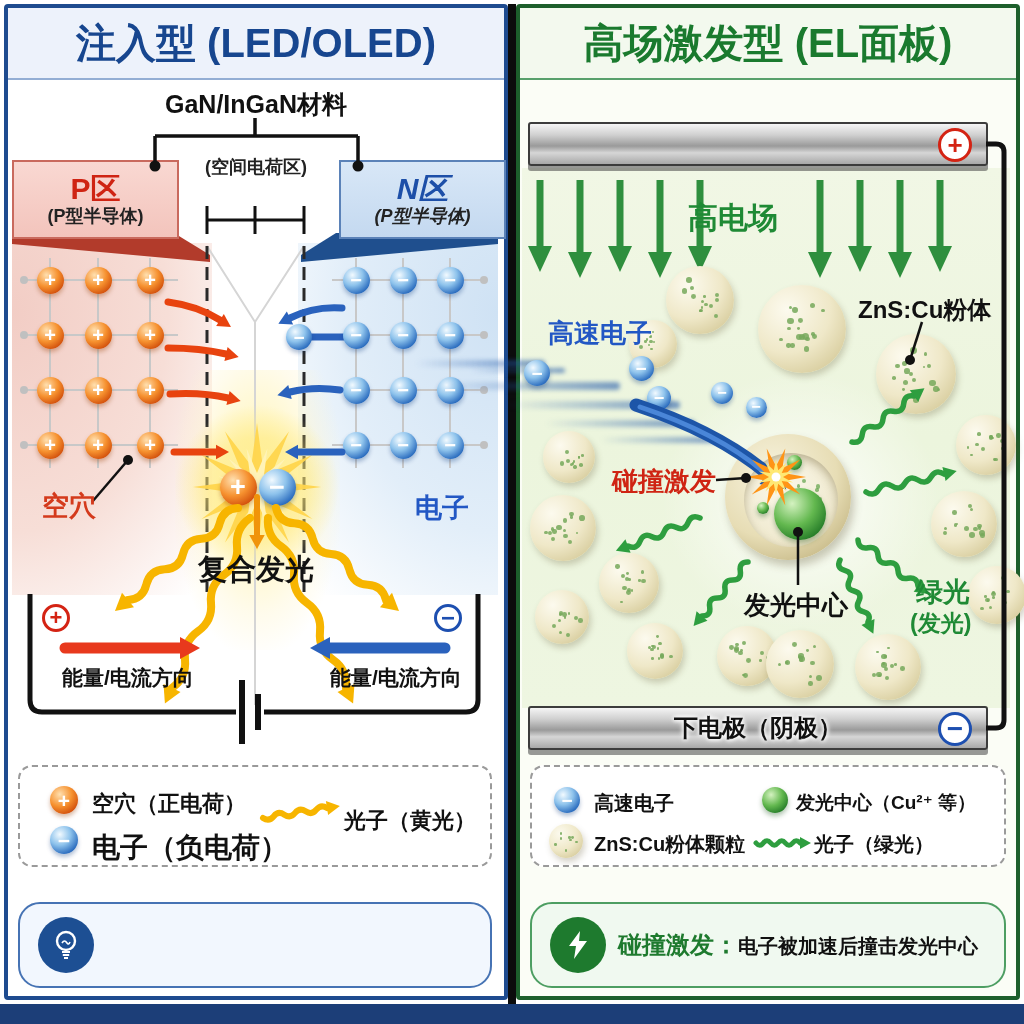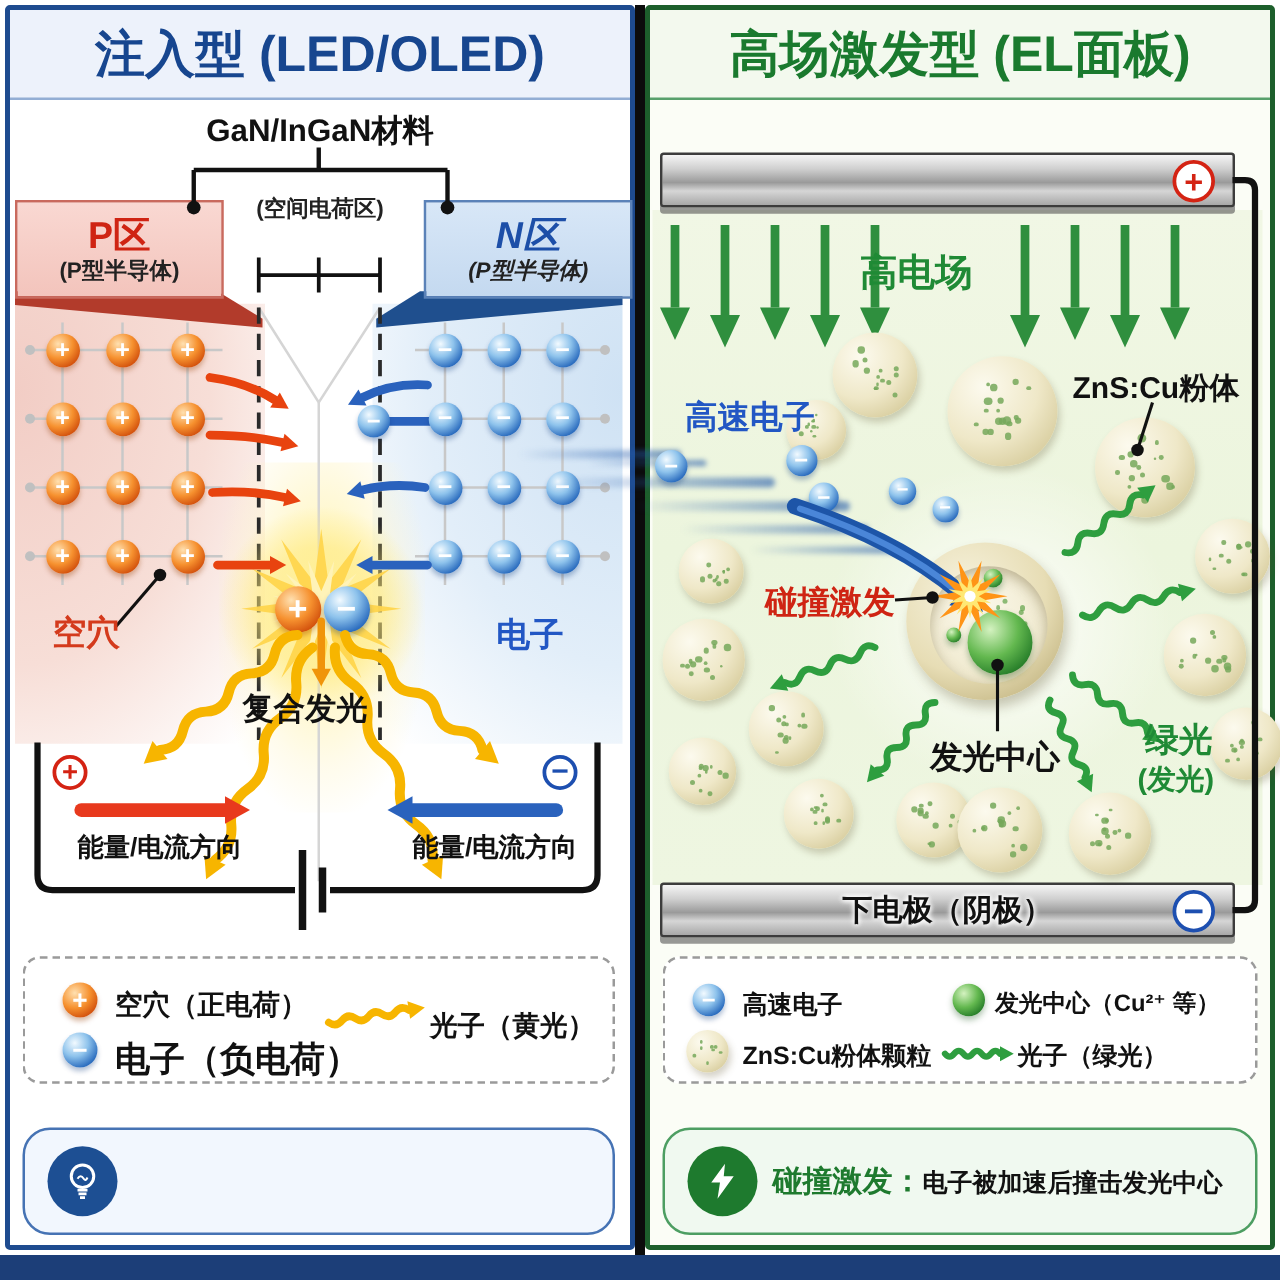--- a/index.html
+++ b/index.html
@@ -244,22 +244,22 @@
         <polygon points="17,2 6,17 13,17 11,30 24,12 16,12" fill="#fff"></polygon>
       </svg>
     </div>
     <div>
       <span class="nt">碰撞激发：</span><span class="nx">电子被加速后撞击发光中心</span>
     </div>
   </div>
 
   <div class="lbl" style="left:150px;top:88px;width:212px;text-align:center;font-size:25px;">GaN/InGaN材料</div>
   <div class="lbl" style="left:42px;top:488px;font-size:27px;color:#d43a1c;">空穴</div>
-  <div class="lbl" style="left:397px;top:490px;font-size:27px;color:#2257c4;">电子</div>
-  <div class="lbl" style="left:144px;top:550px;width:200px;text-align:center;font-size:25px;">复合发光</div>
+  <div class="lbl" style="left:415px;top:490px;font-size:27px;color:#2257c4;">电子</div>
+  <div class="lbl" style="left:156px;top:550px;width:200px;text-align:center;font-size:29px;">复合发光</div>
   <div class="flow-term pos" style="left:42px;top:604px;">+</div>
   <div class="flow-term neg" style="left:434px;top:604px;">−</div>
   <div class="lbl" style="left:62px;top:664px;font-size:21px;">能量/电流方向</div>
   <div class="lbl" style="left:330px;top:664px;font-size:21px;">能量/电流方向</div>
 
   <div class="lbl" style="left:688px;top:198px;font-size:30px;color:#1f8a35;">高电场</div>
   <div class="lbl" style="left:548px;top:316px;font-size:26px;color:#2257c4;">高速电子</div>
   <div class="lbl" style="left:858px;top:294px;font-size:24px;">ZnS:Cu粉体</div>
   <div class="lbl" style="left:612px;top:464px;font-size:26px;color:#cf2413;">碰撞激发</div>
   <div class="lbl" style="left:744px;top:588px;font-size:26px;">发光中心</div>

